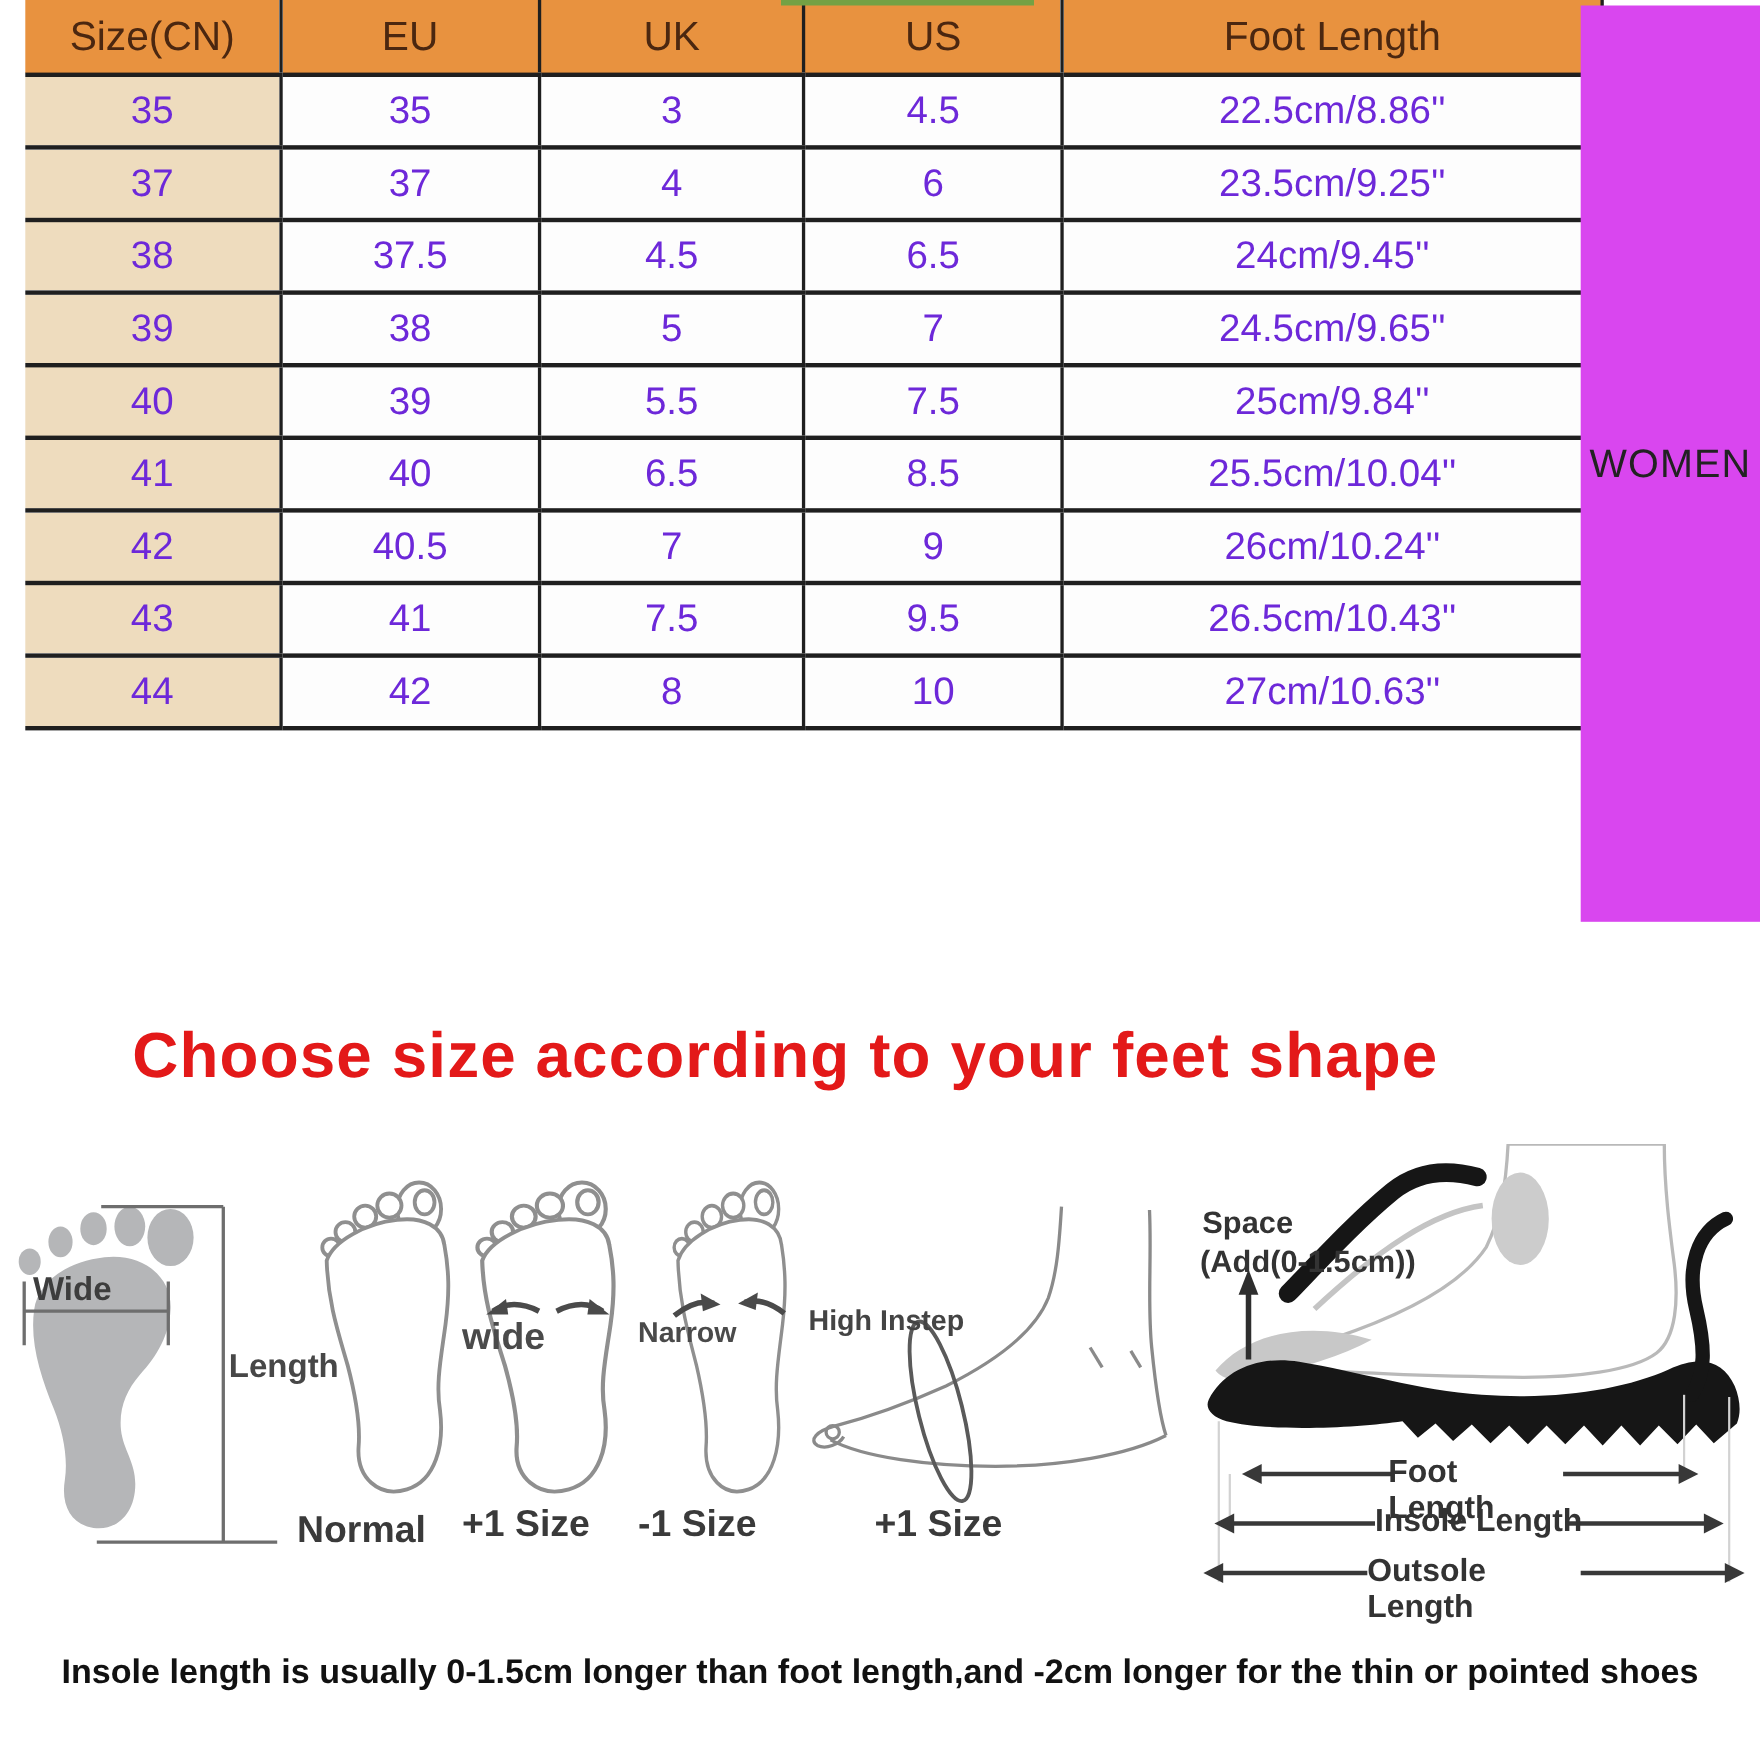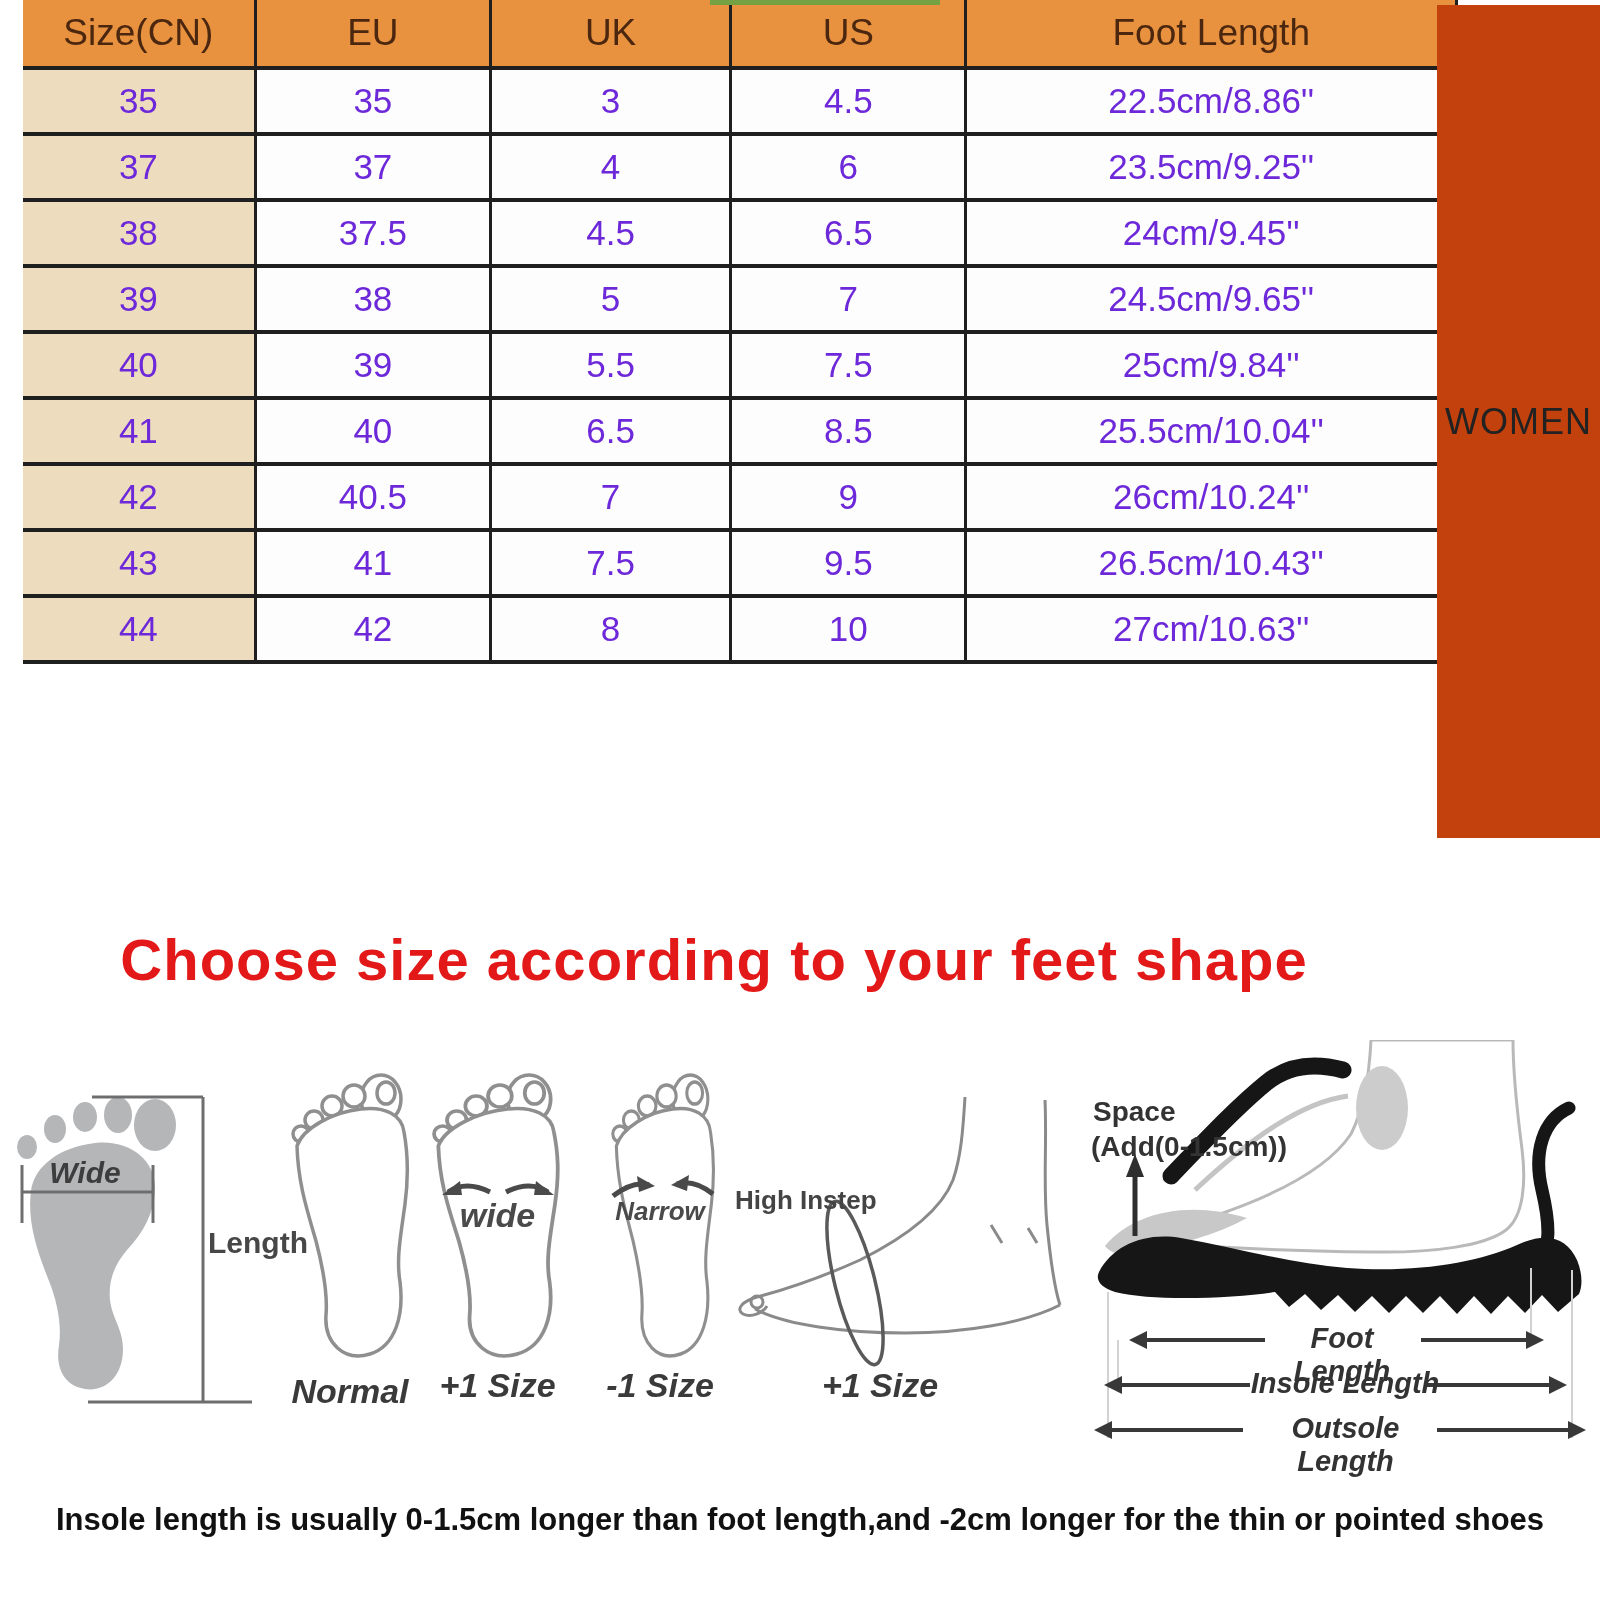--- a/index.html
+++ b/index.html
@@ -11,31 +11,31 @@
   .size-table th,.size-table td{border:3px solid #1f1f1f;border-top-width:4px;border-bottom-width:4px;
       text-align:center;vertical-align:middle;padding:0;overflow:hidden;}
   .size-table th{background:#e8923f;color:#4b2710;font-size:37px;font-weight:normal;height:66px;}
   .size-table td{background:#fdfdfd;color:#6d28d9;font-size:35px;height:62px;}
   .size-table td.first-col{background:#eedcbe;}
   .size-table tr th:first-child,.size-table tr td:first-child{border-left:none;}
   .size-table tr:first-child th{border-top:none;}
 
   .green-strip{position:absolute;left:710px;top:0;width:230px;height:5px;background:#74a144;}
 
-  .women-panel{position:absolute;left:1437px;top:5px;width:163px;height:833px;background:#c2410c;
+  .women-panel{position:absolute;left:1437px;top:5px;width:163px;height:833px;background:#d946ef;
       display:flex;align-items:center;justify-content:center;}
   .women-panel span{font-size:36px;color:#222;letter-spacing:1px;}
 
   
   .main-heading{position:absolute;left:0;top:926px;width:1428px;text-align:center;
       font-size:58px;font-weight:bold;color:#e31919;letter-spacing:1px;}
 
   
   .dlabel{position:absolute;font-weight:bold;color:#474747;text-align:center;}
-  .ctr{text-align:center;font-style:italic;}
+  .ctr{text-align:left;}
 
   
   .footer-note{position:absolute;left:0;top:1502px;width:1600px;text-align:center;
       font-size:31px;font-weight:bold;color:#111;white-space:nowrap;}
 
   svg{position:absolute;}
 </style>
 </head>
 <body>
 

